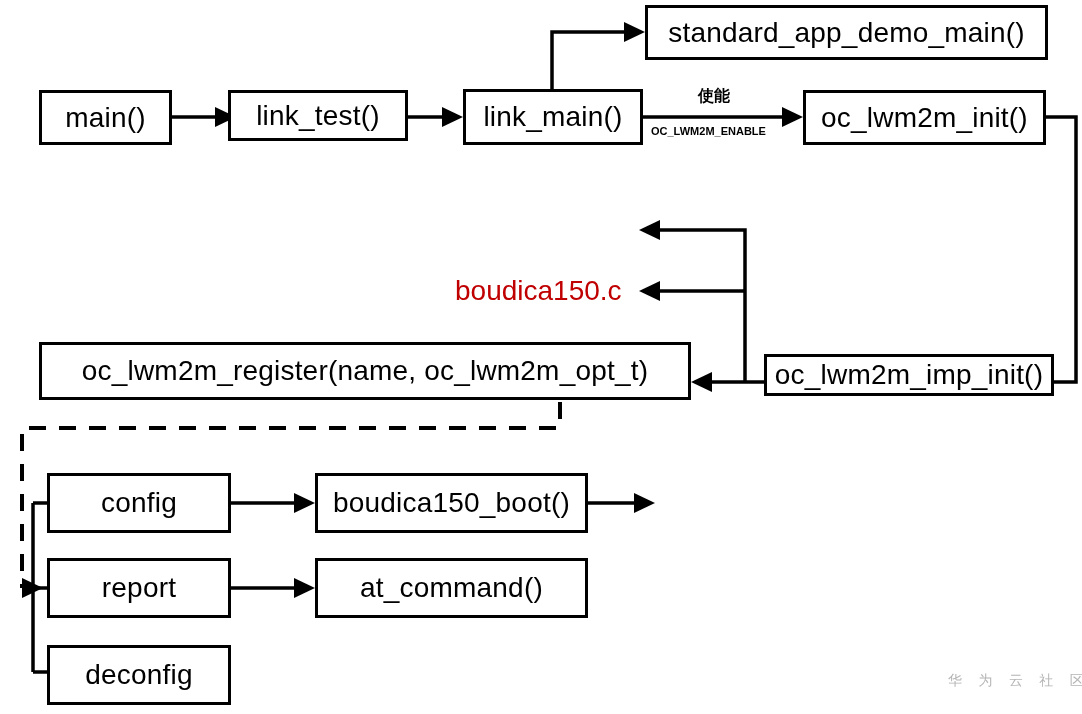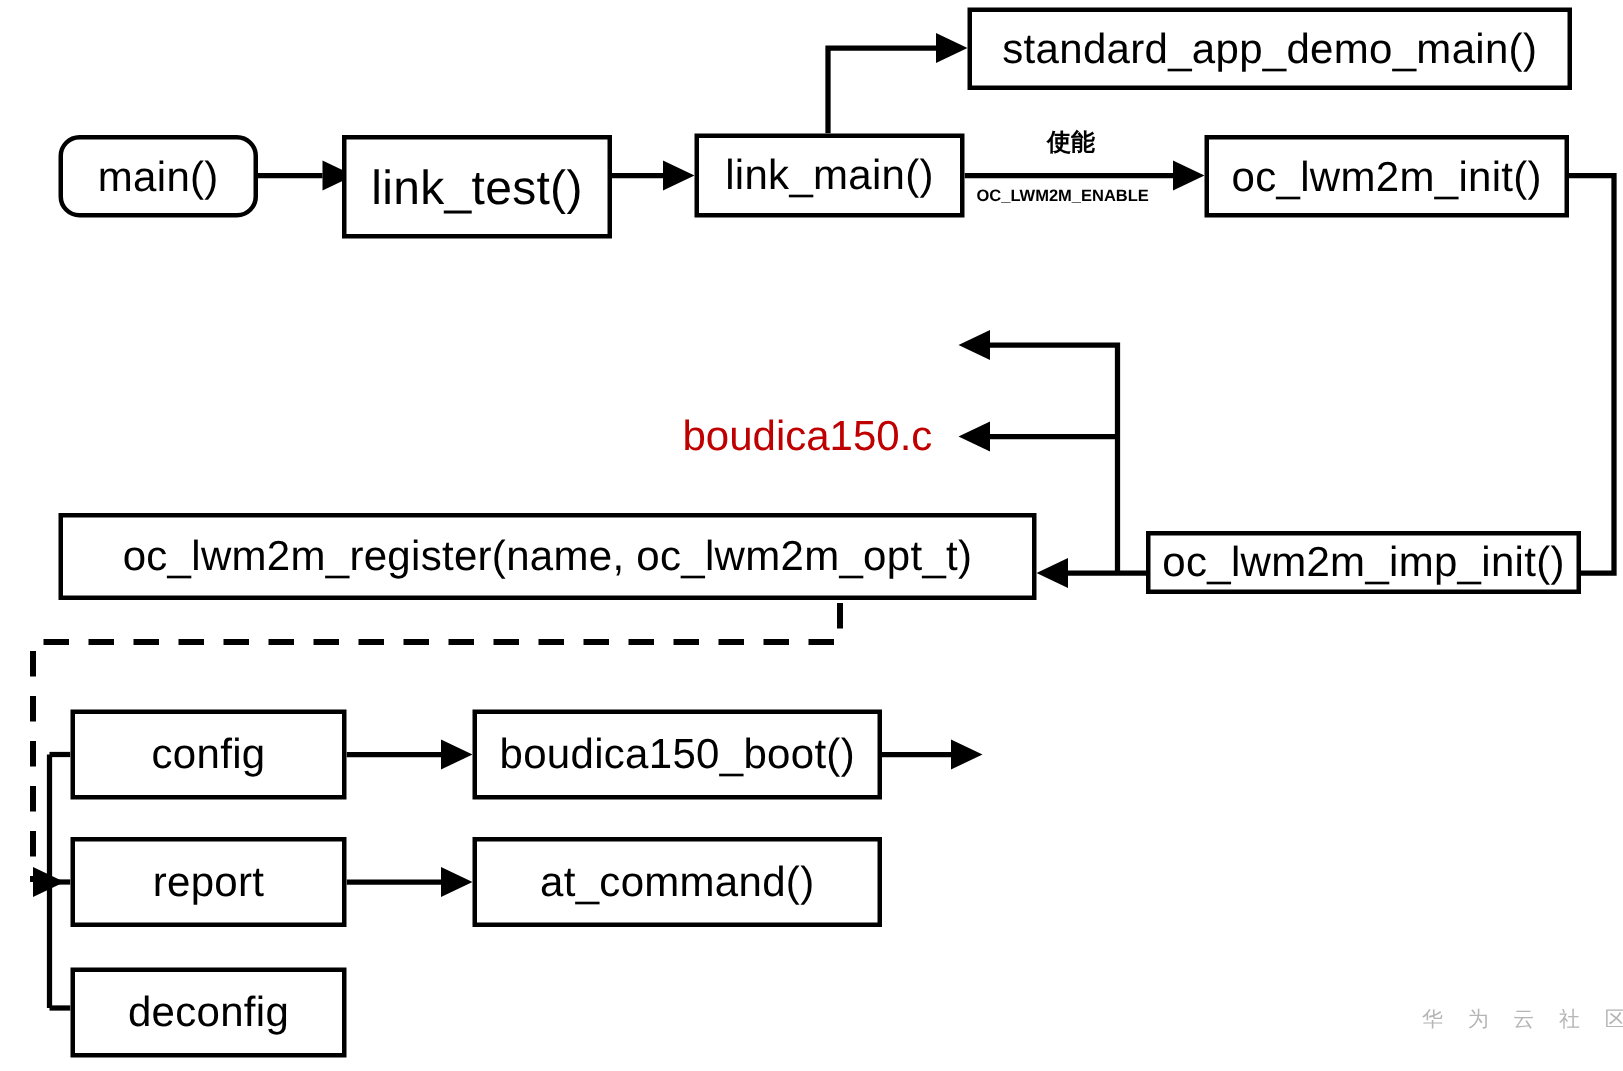--- a/index.html
+++ b/index.html
@@ -152,25 +152,25 @@
       <path class="wire" d="M588,503 L634,503"></path>
       <polygon class="arrowhead" points="634,493 655,503 634,513"></polygon>
     </g>
 
     <g>
       <path class="wire" d="M231,588 L294,588"></path>
       <polygon class="arrowhead" points="294,578 315,588 294,598"></polygon>
     </g>
   </svg>
 
-  <div class="node" style="left:39px; top:90px; width:133px; height:55px; font-size:28px;border-radius:14px;">
+  <div class="node" style="left:39px; top:90px; width:133px; height:55px; font-size:28px;">
     <span>main()</span>
   </div>
 
-  <div class="node" style="left:228px; top:90px; width:180px; height:69px; font-size:32px;">
+  <div class="node" style="left:228px; top:90px; width:180px; height:51px; font-size:28px;">
     <span>link_test()</span>
   </div>
 
   <div class="node" style="left:463px; top:89px; width:180px; height:56px; font-size:28px;">
     <span>link_main()</span>
   </div>
 
   <div class="node" style="left:645px; top:5px; width:403px; height:55px; font-size:28px;">
     <span>standard_app_demo_main()</span>
   </div>

